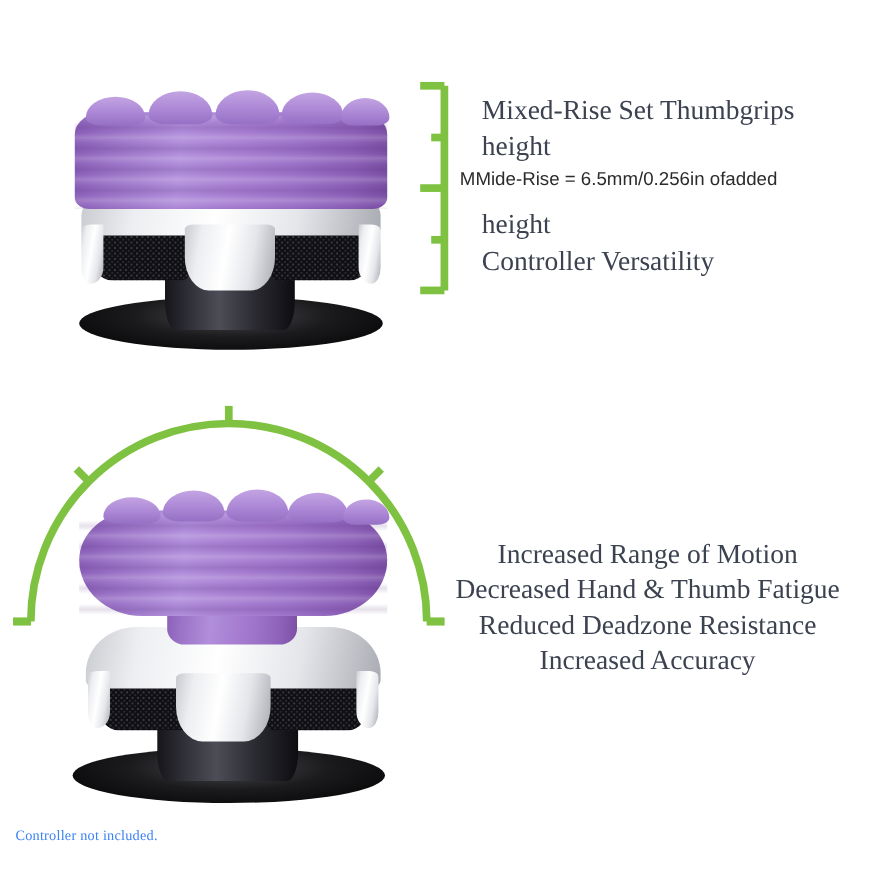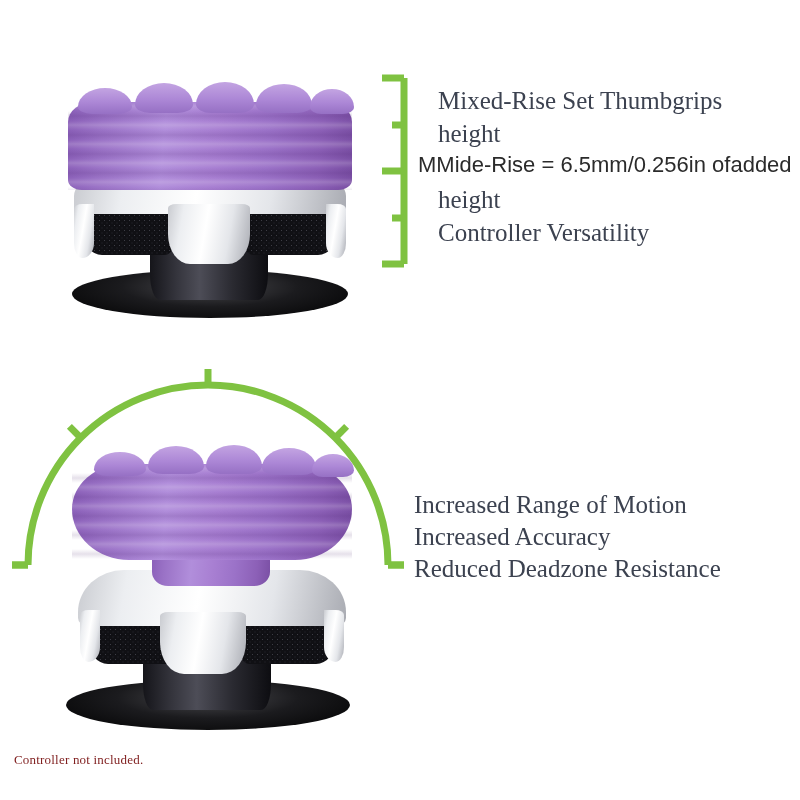--- a/index.html
+++ b/index.html
@@ -30,30 +30,30 @@
   }
   .sans-line {
     font-family: "Liberation Sans", sans-serif;
     color: #2b2b2b;
     white-space: nowrap;
     line-height: 1;
   }
 
   #top-text { left: 438px; top: 88px; }
   #top-text .serif-line { font-size: 25px; margin-bottom: 8px; }
-  #top-text .sans-line  { font-size: 22px; margin-bottom: 11px; margin-left: -20px; }
+  #top-text .sans-line  { font-size: 17px; margin-bottom: 21px; margin-left: -20px; }
 
   #bottom-text { left: 414px; top: 492px; }
-  #bottom-text .serif-line { font-size: 25px; margin-bottom: 7px; }
+  #bottom-text .serif-line { font-size: 25px; margin-bottom: 7px; text-align: center; }
 
   #footer-note {
     left: 14px; top: 752px;
     font-family: "Liberation Serif", serif;
     font-size: 13px;
-    color: #7f1d1d;
+    color: #3b82f6;
     letter-spacing: .2px;
   }
 
   
   .stick { position: absolute; }
 
   
   .base-disc {
     position: absolute;
     border-radius: 50%;
@@ -221,19 +221,20 @@
 
     <div class="nub" style="left:46px;  top:12px; width:52px; height:24px;"></div>
     <div class="nub" style="left:100px; top:6px;  width:56px; height:28px;"></div>
     <div class="nub" style="left:158px; top:5px;  width:56px; height:29px;"></div>
     <div class="nub" style="left:214px; top:8px;  width:54px; height:27px;"></div>
     <div class="nub" style="left:264px; top:14px; width:42px; height:23px;"></div>
   </div>
 
   <div id="bottom-text" class="abs">
     <div class="serif-line">Increased Range of Motion</div>
+    <div class="serif-line">Decreased Hand &amp; Thumb Fatigue</div>
+    <div class="serif-line">Reduced Deadzone Resistance</div>
     <div class="serif-line">Increased Accuracy</div>
-    <div class="serif-line">Reduced Deadzone Resistance</div>
   </div>
 
   <div id="footer-note" class="abs">Controller not included.</div>
 
 </div>
 
 </body></html>

